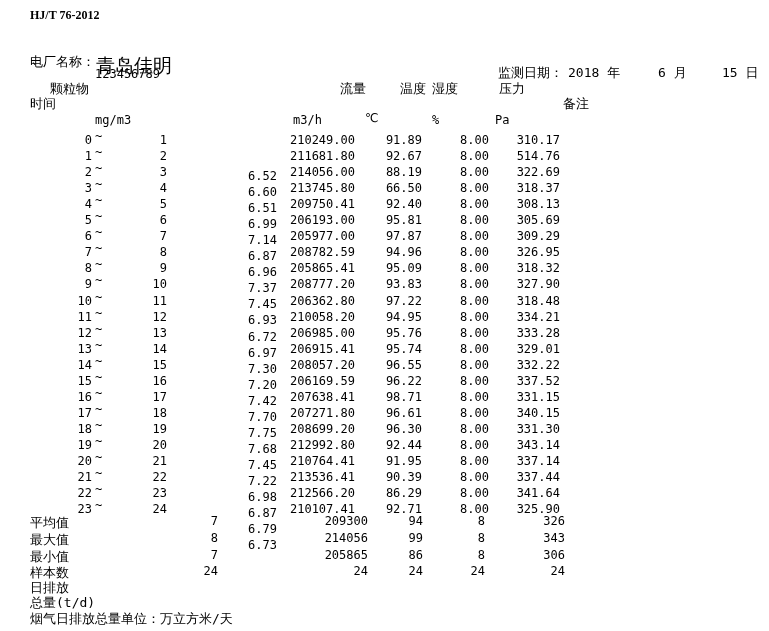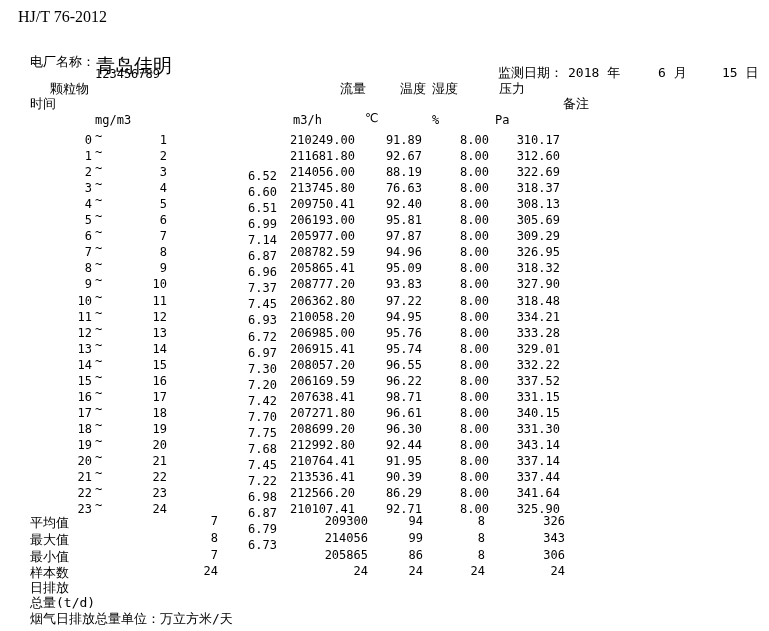--- a/index.html
+++ b/index.html
@@ -1,21 +1,21 @@
 <!DOCTYPE html>
 <html><head>
 <meta charset="utf-8">
 <style>
   html,body{margin:0;padding:0;background:#fff;}
   #page{
     position:relative;width:769px;height:631px;background:#ffffff;color:#000000;
     font-family:"DejaVu Sans Mono","DejaVu Sans",monospace;font-size:12px;overflow:hidden;
   }
   .abs{position:absolute;white-space:nowrap;}
-  #std-code{left:18px;top:8px;font-family:"Liberation Serif",serif;font-weight:normal;font-size:16px;}
+  #std-code{left:30px;top:8px;font-family:"Liberation Serif",serif;font-weight:bold;font-size:12px;}
   #report-title{left:0;right:0;top:26px;text-align:center;font-size:21px;font-weight:bold;letter-spacing:0px;}
   #plant-label{left:30px;top:53px;font-size:13px;}
   #plant-name{left:96px;top:53px;font-size:19px;}
   #plant-tick{left:31px;top:62px;font-size:12px;}
   #plant-code{left:95px;top:67px;}
   #date-label{left:498px;top:64px;font-size:13px;}
   #date-year{left:568px;top:64px;font-size:13px;}
   #date-month{left:658px;top:64px;font-size:13px;}
   #date-day{left:722px;top:64px;font-size:13px;}
   .colhead{font-size:13px;}
@@ -95,39 +95,39 @@
         <span class="c-press">310.17</span>
       </div>
       <div class="row" style="top: 149px;">
         <span class="c-from">1</span>
         <span class="c-tilde">~</span>
         <span class="c-to">2</span>
         <span class="c-pm">6.60</span>
         <span class="c-flow">211681.80</span>
         <span class="c-temp">92.67</span>
         <span class="c-hum">8.00</span>
-        <span class="c-press">312.60</span>
+        <span class="c-press">514.76</span>
       </div>
       <div class="row" style="top: 165px;">
         <span class="c-from">2</span>
         <span class="c-tilde">~</span>
         <span class="c-to">3</span>
         <span class="c-pm">6.51</span>
         <span class="c-flow">214056.00</span>
         <span class="c-temp">88.19</span>
         <span class="c-hum">8.00</span>
         <span class="c-press">322.69</span>
       </div>
       <div class="row" style="top: 181px;">
         <span class="c-from">3</span>
         <span class="c-tilde">~</span>
         <span class="c-to">4</span>
         <span class="c-pm">6.99</span>
         <span class="c-flow">213745.80</span>
-        <span class="c-temp">76.63</span>
+        <span class="c-temp">66.50</span>
         <span class="c-hum">8.00</span>
         <span class="c-press">318.37</span>
       </div>
       <div class="row" style="top: 197px;">
         <span class="c-from">4</span>
         <span class="c-tilde">~</span>
         <span class="c-to">5</span>
         <span class="c-pm">7.14</span>
         <span class="c-flow">209750.41</span>
         <span class="c-temp">92.40</span>

